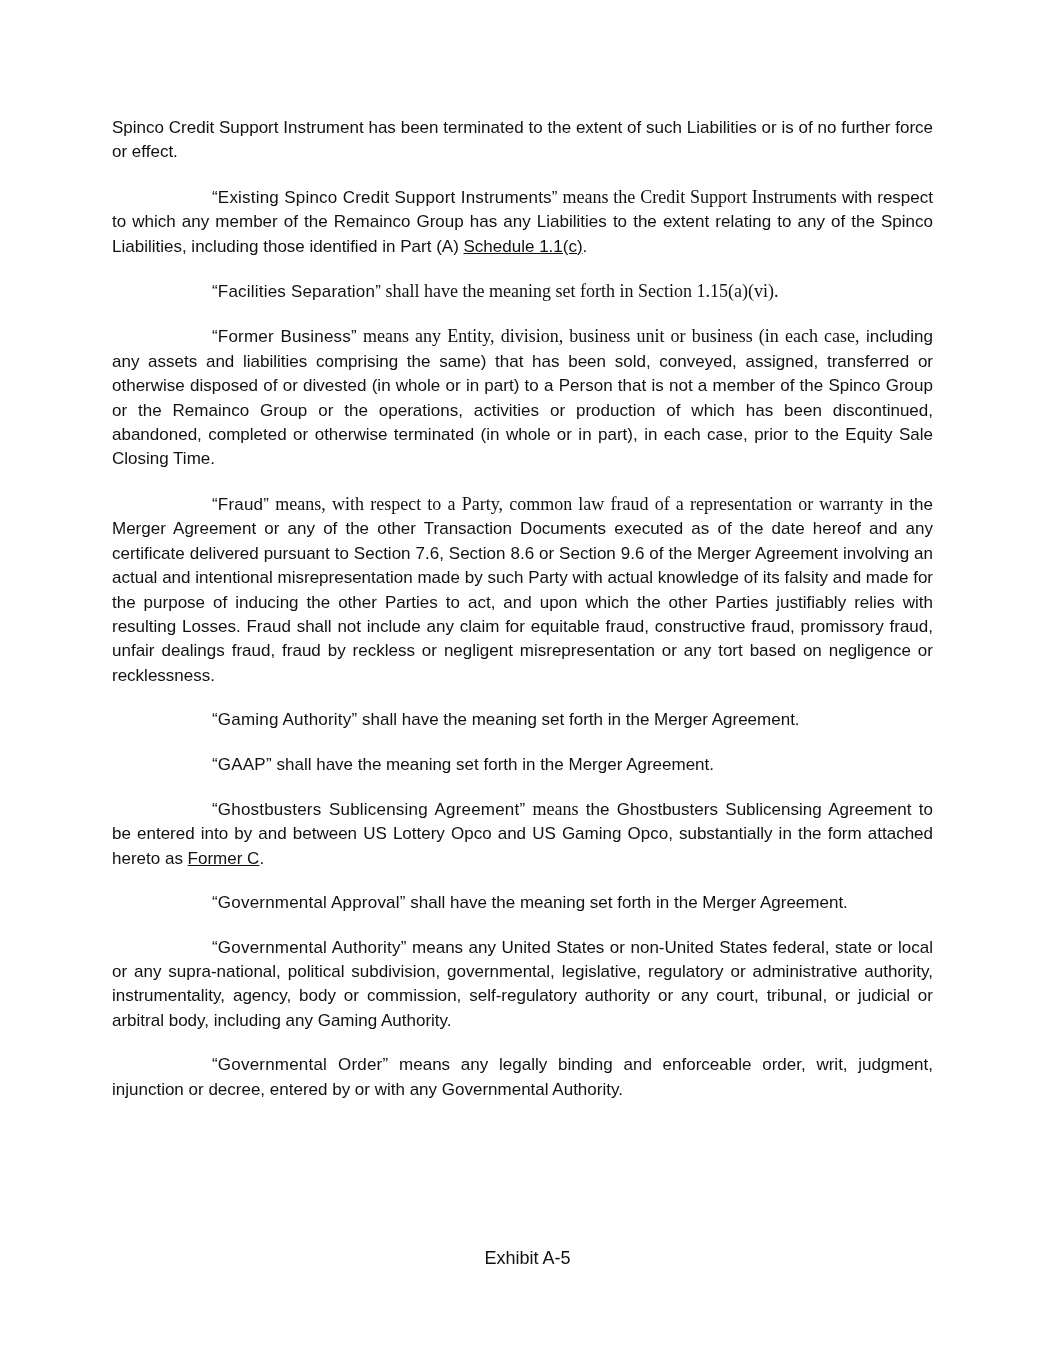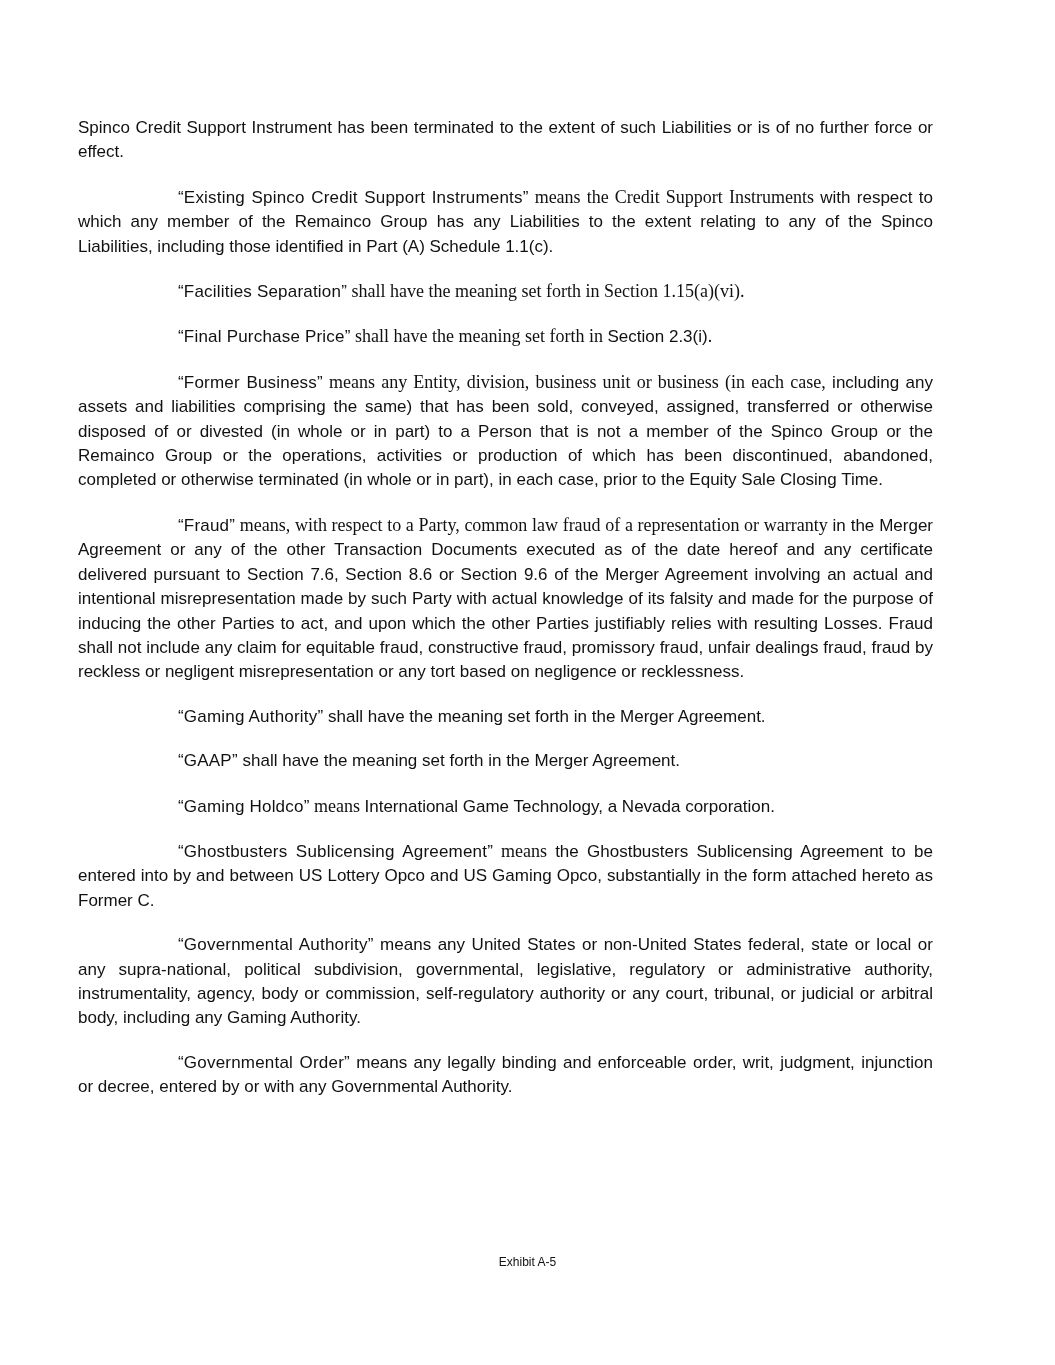--- a/index.html
+++ b/index.html
@@ -3,76 +3,74 @@
 <meta charset="utf-8">
 <style>
   html, body { margin: 0; padding: 0; background: #ffffff; }
   .page {
     position: relative;
     width: 1055px;
     height: 1365px;
     background: #ffffff;
     color: #111111;
     box-sizing: border-box;
-    padding: 116px 122px 0 78px;
+    padding: 116px 122px 0 112px;
     overflow: hidden;
   }
   .para {
     font-family: "Liberation Sans", sans-serif;
     font-size: 17px;
     line-height: 24.4px;
     text-align: justify;
     margin: 0 0 20px 0;
     text-indent: 62px;
   }
   .para.first { text-indent: 0; }
   
   .t { font-family: "Liberation Sans", sans-serif; letter-spacing: 0.2px; margin-left: 38px; }
   
   .s { font-family: Liberation Serif, serif; font-size: 18px; }
   
-  .u { }
+  .u { text-decoration: underline; }
   .footer {
     position: absolute;
     left: 0;
     top: 1248px;
     width: 1055px;
     text-align: center;
     font-family: "Liberation Sans", sans-serif;
-    font-size: 12px;
+    font-size: 18px;
     color: #111111;
-    margin-top: 7px;
   }
 </style>
 </head>
 <body>
 
 <div class="page">
 
   <p class="para first"><span>Spinco Credit Support Instrument has been terminated to the extent of such Liabilities or is of no further force or effect.</span></p>
 
   <p class="para"><span class="t">“Existing Spinco Credit Support Instruments”</span><span class="s"> means the Credit Support Instruments</span><span> with respect to which any member of the Remainco Group has any Liabilities to the extent relating to any of the Spinco Liabilities, including those identified in Part (A) </span><span class="u">Schedule 1.1(c)</span><span>.</span></p>
 
   <p class="para"><span class="t">“Facilities Separation”</span><span class="s"> shall have the meaning set forth in Section 1.15(a)(vi).</span></p>
 
-  <p class="para"><span class="t">“Final Purchase Price”</span><span class="s"> shall have the meaning set forth in </span><span class="u">Section 2.3(i)</span><span class="s">.</span></p>
 
 
   <p class="para"><span class="t">“Former Business”</span><span class="s"> means any Entity, division, business unit or business (in each case,</span><span> including any assets and liabilities comprising the same) that has been sold, conveyed, assigned, transferred or otherwise disposed of or divested (in whole or in part) to a Person that is not a member of the Spinco Group or the Remainco Group or the operations, activities or production of which has been discontinued, abandoned, completed or otherwise terminated (in whole or in part), in each case, prior to the Equity Sale Closing Time.</span></p>
 
   <p class="para"><span class="t">“Fraud”</span><span class="s"> means, with respect to a Party, common law fraud of a representation or warranty</span><span> in the Merger Agreement or any of the other Transaction Documents executed as of the date hereof and any certificate delivered pursuant to Section 7.6, Section 8.6 or Section 9.6 of the Merger Agreement involving an actual and intentional misrepresentation made by such Party with actual knowledge of its falsity and made for the purpose of inducing the other Parties to act, and upon which the other Parties justifiably relies with resulting Losses.  Fraud shall not include any claim for equitable fraud, constructive fraud, promissory fraud, unfair dealings fraud, fraud by reckless or negligent misrepresentation or any tort based on negligence or recklessness.</span></p>
 
   <p class="para"><span class="t">“Gaming Authority”</span><span> shall have the meaning set forth in the Merger Agreement.</span></p>
 
   <p class="para"><span class="t">“GAAP”</span><span> shall have the meaning set forth in the Merger Agreement.</span></p>
 
-  <p class="para"><span class="t">“Gaming Holdco”</span><span class="s"> means </span><span>International Game Technology, a Nevada corporation.</span></p>
 
   <p class="para"><span class="t">“Ghostbusters Sublicensing Agreement”</span><span class="s"> means </span><span>the Ghostbusters Sublicensing Agreement to be entered into by and between US Lottery Opco and US Gaming Opco, substantially in the form attached hereto as </span><span class="u">Former C</span><span>.</span></p>
 
+  <p class="para"><span class="t">“Governmental Approval”</span><span> shall have the meaning set forth in the Merger Agreement.</span></p>
 
   <p class="para"><span class="t">“Governmental Authority”</span><span> means any United States or non-United States federal, state or local or any supra-national, political subdivision, governmental, legislative, regulatory or administrative authority, instrumentality, agency, body or commission, self-regulatory authority or any court, tribunal, or judicial or arbitral body, including any Gaming Authority.</span></p>
 
   <p class="para"><span class="t">“Governmental Order”</span><span> means any legally binding and enforceable order, writ, judgment, injunction or decree, entered by or with any Governmental Authority.</span></p>
 
   <div class="footer">Exhibit A-5</div>
 
 </div>
 
 </body></html>

